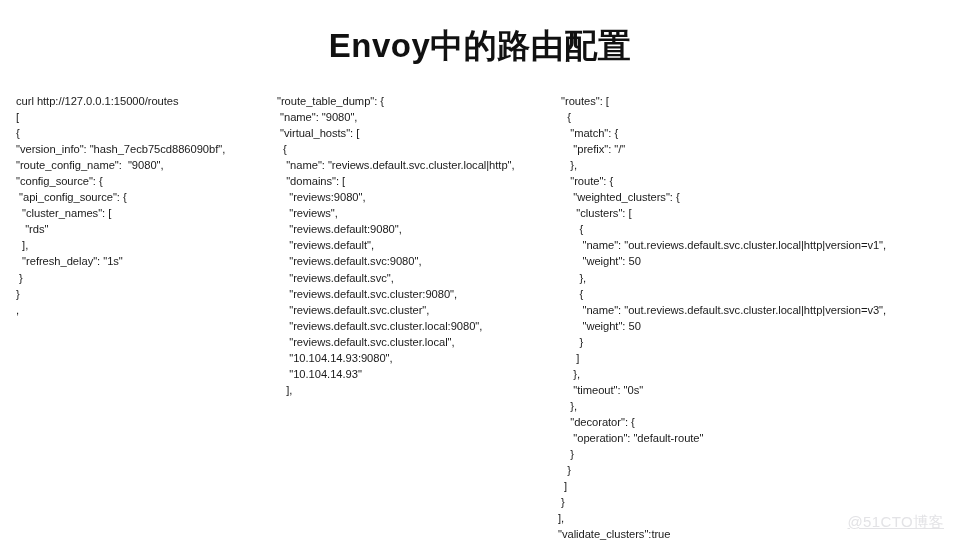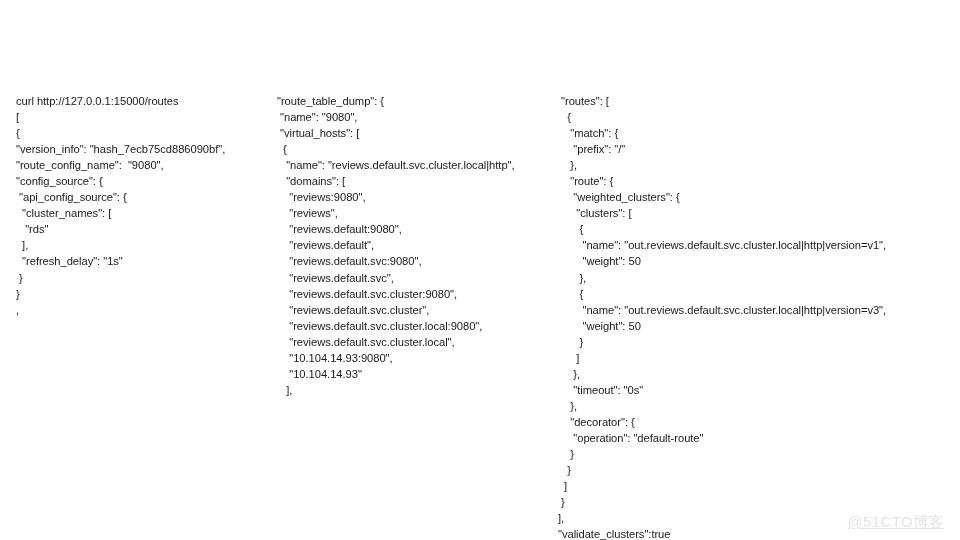--- a/index.html
+++ b/index.html
@@ -65,20 +65,21 @@
     white-space: nowrap;
     user-select: none;
     text-decoration: underline;
   }
 </style>
 </head>
 <body>
 
 <div id="slide">
 
+  <div id="slide-title">Envoy中的路由配置</div>
 
   <div class="code-col" id="col-left"><div class="code-line">curl http://127.0.0.1:15000/routes</div><div class="code-line">[</div><div class="code-line">{</div><div class="code-line">"version_info": "hash_7ecb75cd886090bf",</div><div class="code-line">"route_config_name":  "9080",</div><div class="code-line">"config_source": {</div><div class="code-line"> "api_config_source": {</div><div class="code-line">  "cluster_names": [</div><div class="code-line">   "rds"</div><div class="code-line">  ],</div><div class="code-line">  "refresh_delay": "1s"</div><div class="code-line"> }</div><div class="code-line">}</div><div class="code-line">,</div></div>
 
   <div class="code-col" id="col-mid"><div class="code-line">"route_table_dump": {</div><div class="code-line"> "name": "9080",</div><div class="code-line"> "virtual_hosts": [</div><div class="code-line">  {</div><div class="code-line">   "name": "reviews.default.svc.cluster.local|http",</div><div class="code-line">   "domains": [</div><div class="code-line">    "reviews:9080",</div><div class="code-line">    "reviews",</div><div class="code-line">    "reviews.default:9080",</div><div class="code-line">    "reviews.default",</div><div class="code-line">    "reviews.default.svc:9080",</div><div class="code-line">    "reviews.default.svc",</div><div class="code-line">    "reviews.default.svc.cluster:9080",</div><div class="code-line">    "reviews.default.svc.cluster",</div><div class="code-line">    "reviews.default.svc.cluster.local:9080",</div><div class="code-line">    "reviews.default.svc.cluster.local",</div><div class="code-line">    "10.104.14.93:9080",</div><div class="code-line">    "10.104.14.93"</div><div class="code-line">   ],</div></div>
 
   <div class="code-col" id="col-right"><div class="code-line"> "routes": [</div><div class="code-line">   {</div><div class="code-line">    "match": {</div><div class="code-line">     "prefix": "/"</div><div class="code-line">    },</div><div class="code-line">    "route": {</div><div class="code-line">     "weighted_clusters": {</div><div class="code-line">      "clusters": [</div><div class="code-line">       {</div><div class="code-line">        "name": "out.reviews.default.svc.cluster.local|http|version=v1",</div><div class="code-line">        "weight": 50</div><div class="code-line">       },</div><div class="code-line">       {</div><div class="code-line">        "name": "out.reviews.default.svc.cluster.local|http|version=v3",</div><div class="code-line">        "weight": 50</div><div class="code-line">       }</div><div class="code-line">      ]</div><div class="code-line">     },</div><div class="code-line">     "timeout": "0s"</div><div class="code-line">    },</div><div class="code-line">    "decorator": {</div><div class="code-line">     "operation": "default-route"</div><div class="code-line">    }</div><div class="code-line">   }</div><div class="code-line">  ]</div><div class="code-line"> }</div><div class="code-line">],</div><div class="code-line">"validate_clusters":true</div></div>
 
   <div id="watermark">@51CTO博客</div>
 
 </div>

